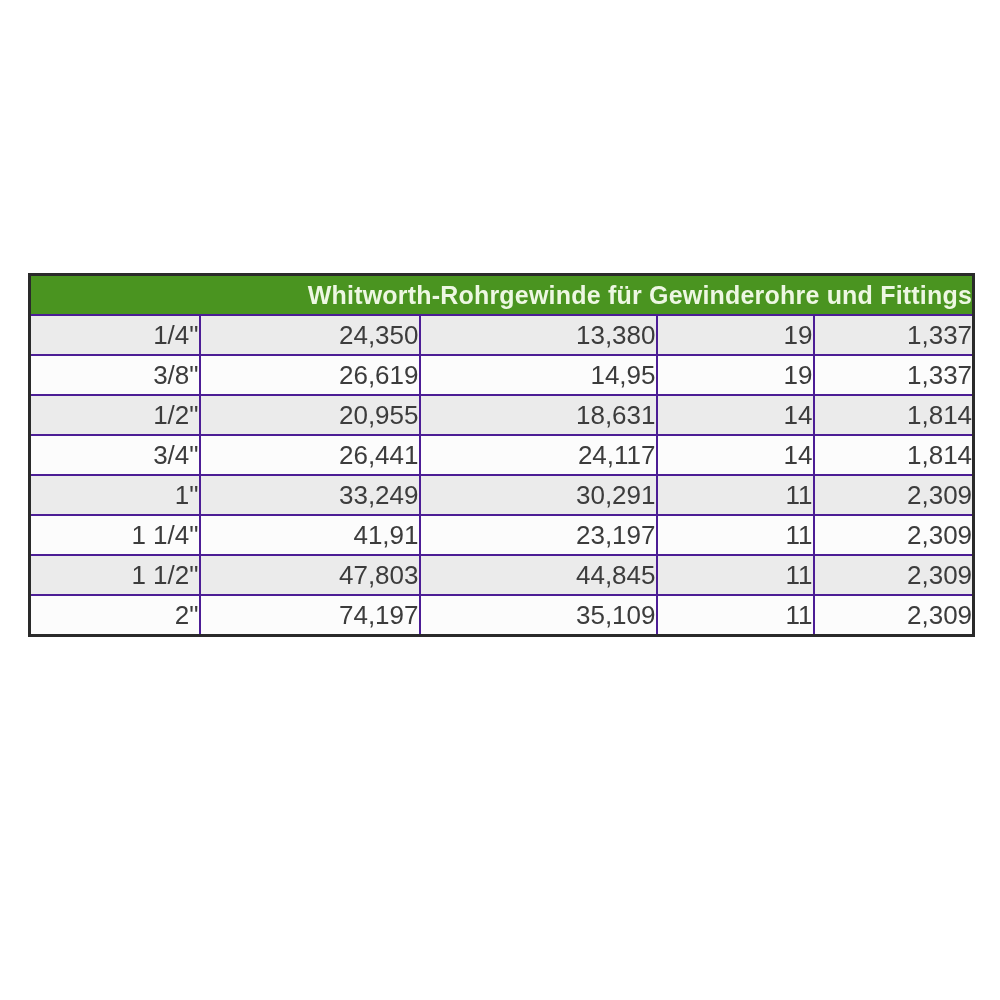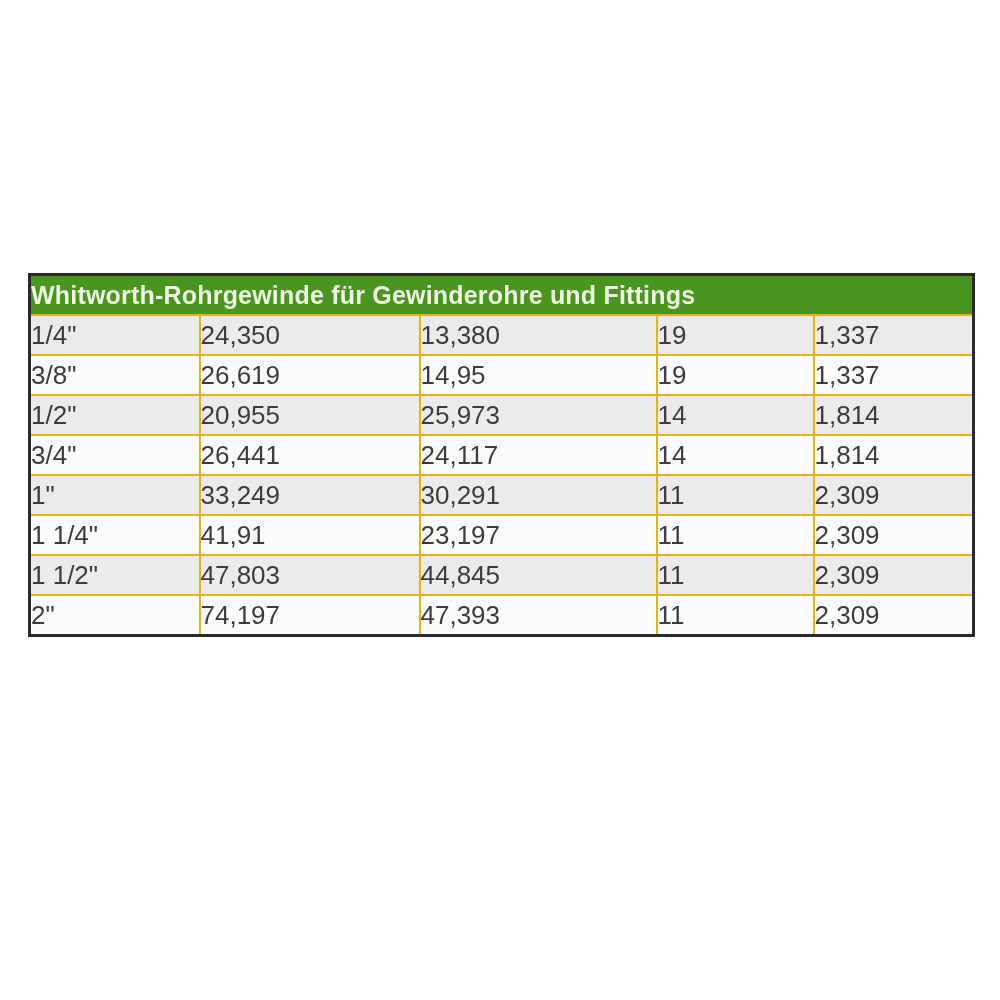--- a/index.html
+++ b/index.html
@@ -19,23 +19,23 @@
     position: absolute;
     left: 28px;
     top: 273px;
     width: 944px;
     border-collapse: collapse;
     table-layout: fixed;
     border: 3px solid #2a2a2a;
   }
   table.thread-table th,
   table.thread-table td {
-    border: 2px solid #eab308;
+    border: 2px solid #4c1d95;
     padding: 0;
-    text-align: left;
+    text-align: right;
     vertical-align: middle;
   }
   .title-cell {
     background: #4a9420;
     color: #edf7e2;
     font-size: 25px;
     font-weight: bold;
     height: 38px;
     letter-spacing: 0.2px;
   }
@@ -84,21 +84,21 @@
       <tr class="row-even">
         <td>3/8"</td>
         <td>26,619</td>
         <td>14,95</td>
         <td>19</td>
         <td>1,337</td>
       </tr>
       <tr class="row-odd">
         <td>1/2"</td>
         <td>20,955</td>
-        <td>25,973</td>
+        <td>18,631</td>
         <td>14</td>
         <td>1,814</td>
       </tr>
       <tr class="row-even">
         <td>3/4"</td>
         <td>26,441</td>
         <td>24,117</td>
         <td>14</td>
         <td>1,814</td>
       </tr>
@@ -119,19 +119,19 @@
       <tr class="row-odd">
         <td>1 1/2"</td>
         <td>47,803</td>
         <td>44,845</td>
         <td>11</td>
         <td>2,309</td>
       </tr>
       <tr class="row-even">
         <td>2"</td>
         <td>74,197</td>
-        <td>47,393</td>
+        <td>35,109</td>
         <td>11</td>
         <td>2,309</td>
       </tr>
     </tbody>
   </table>
 </div>
 
 </body></html>

